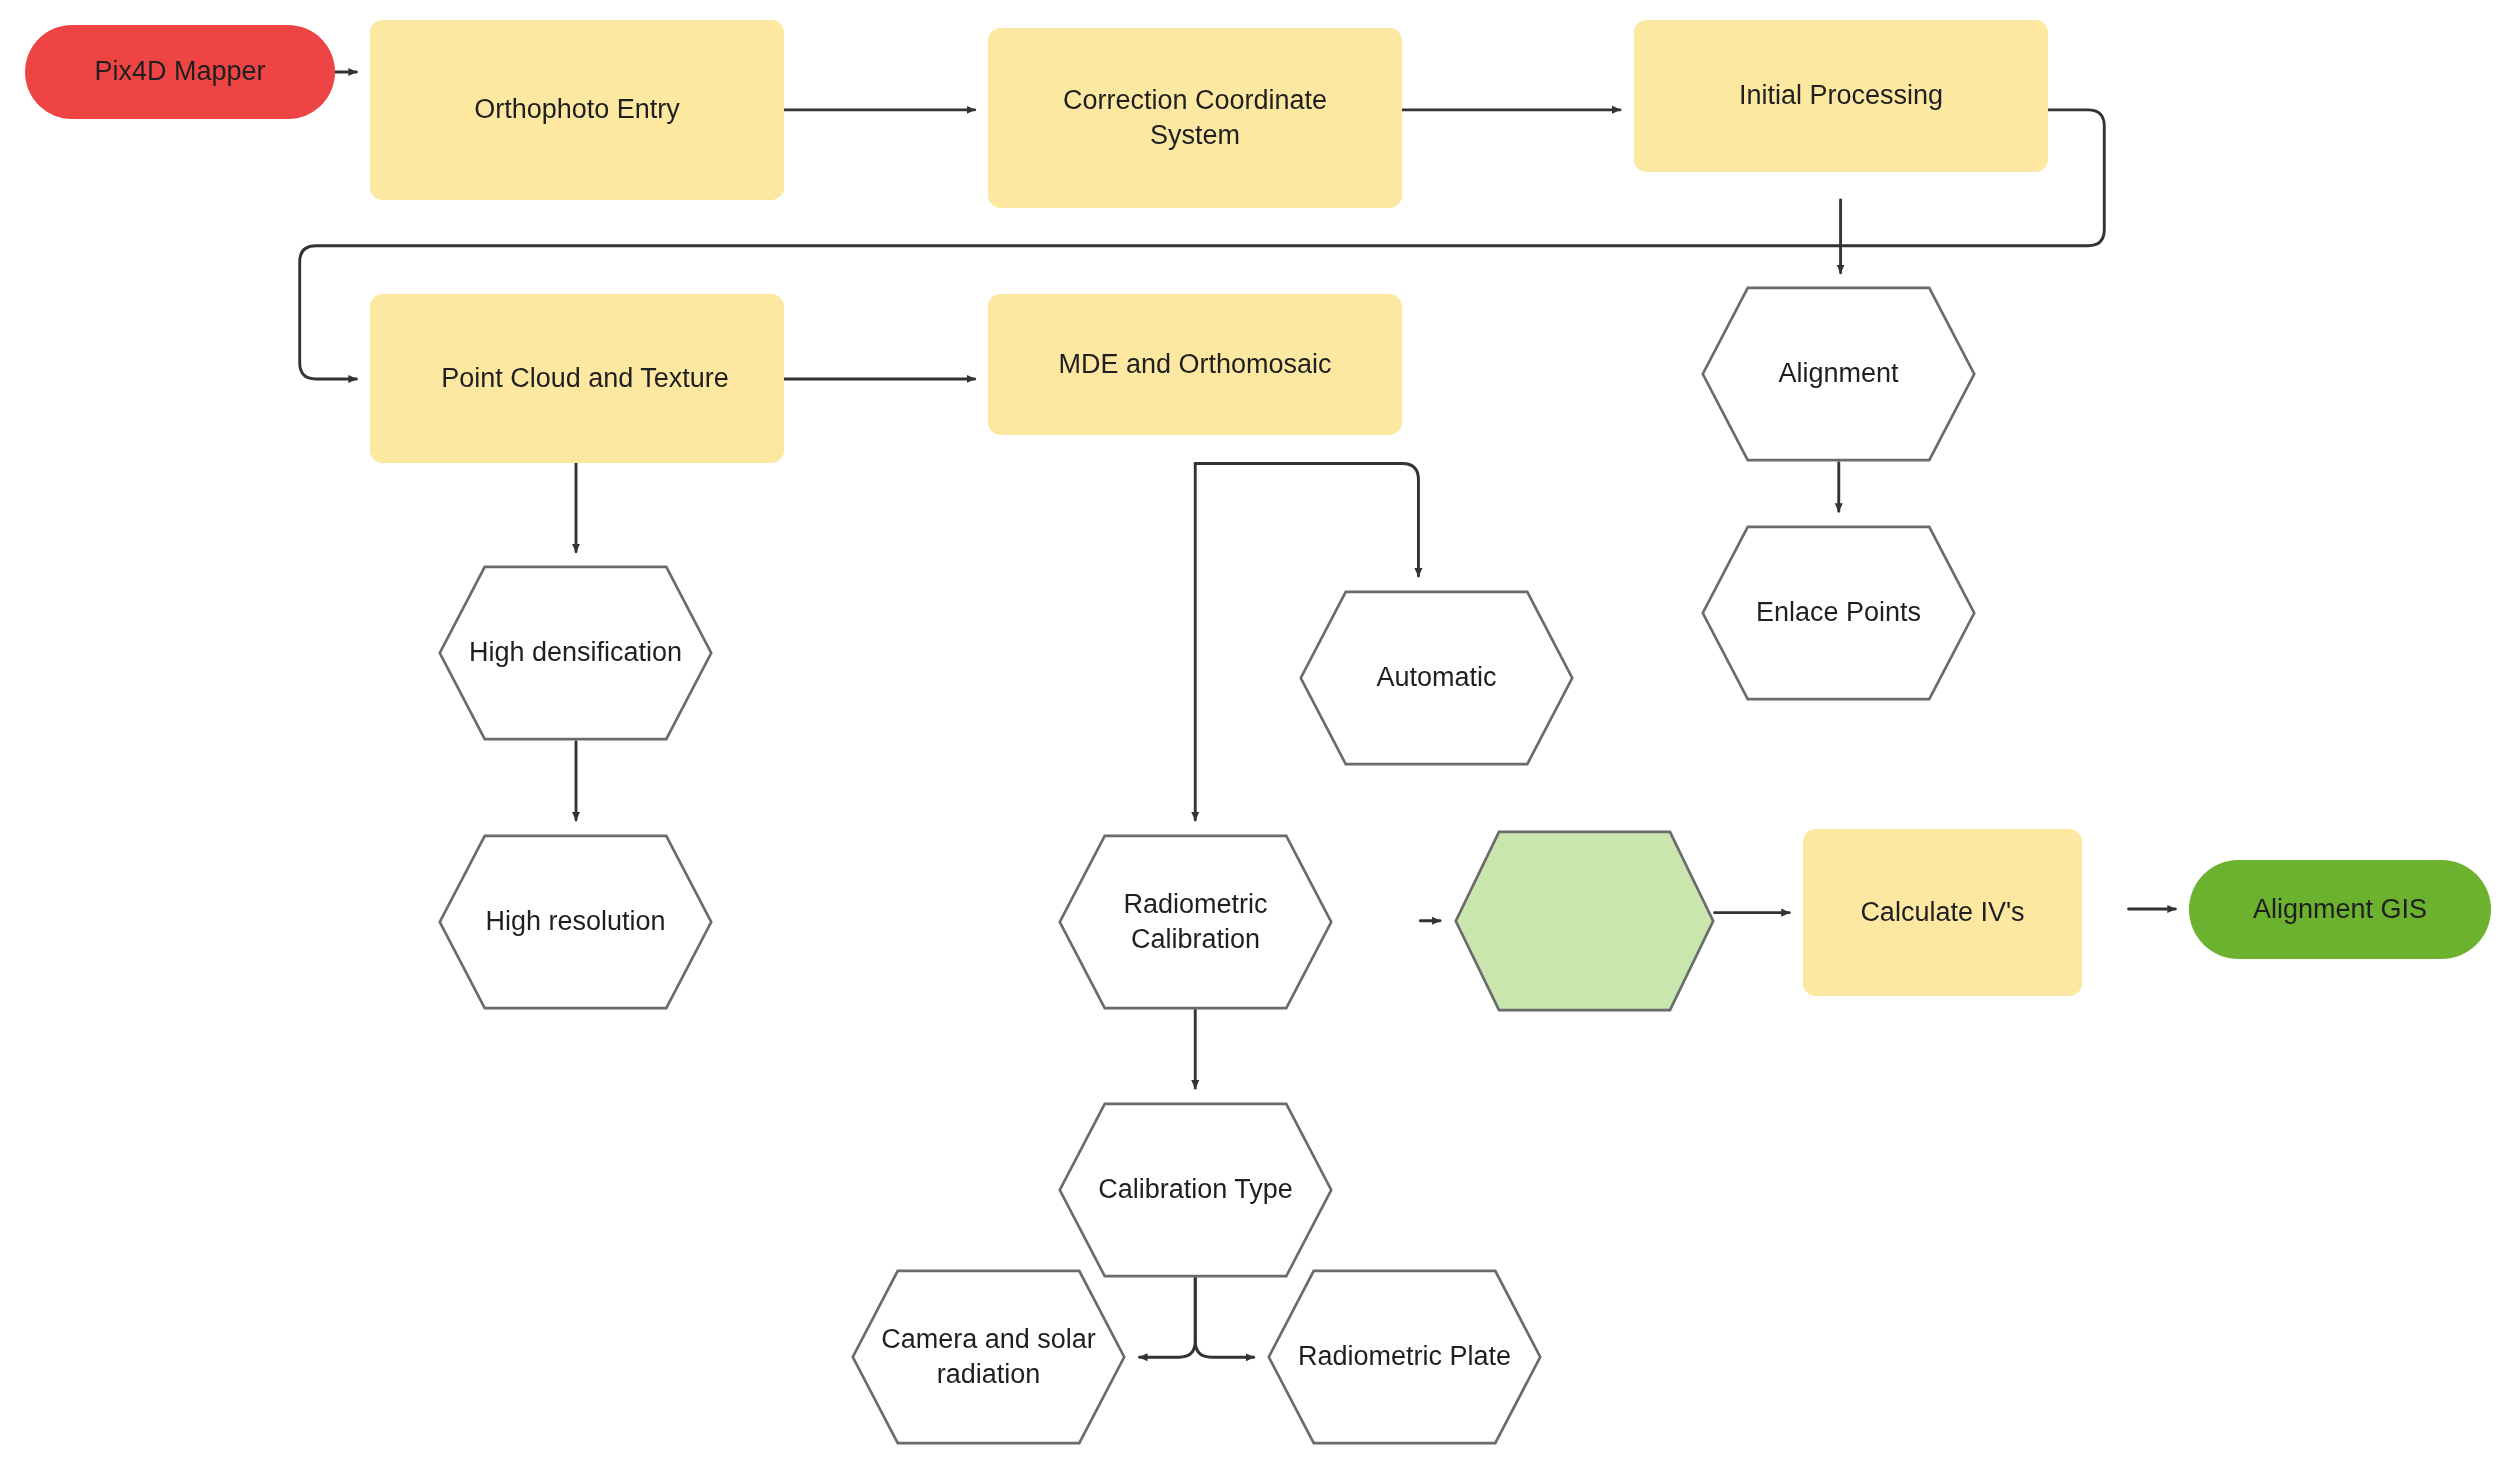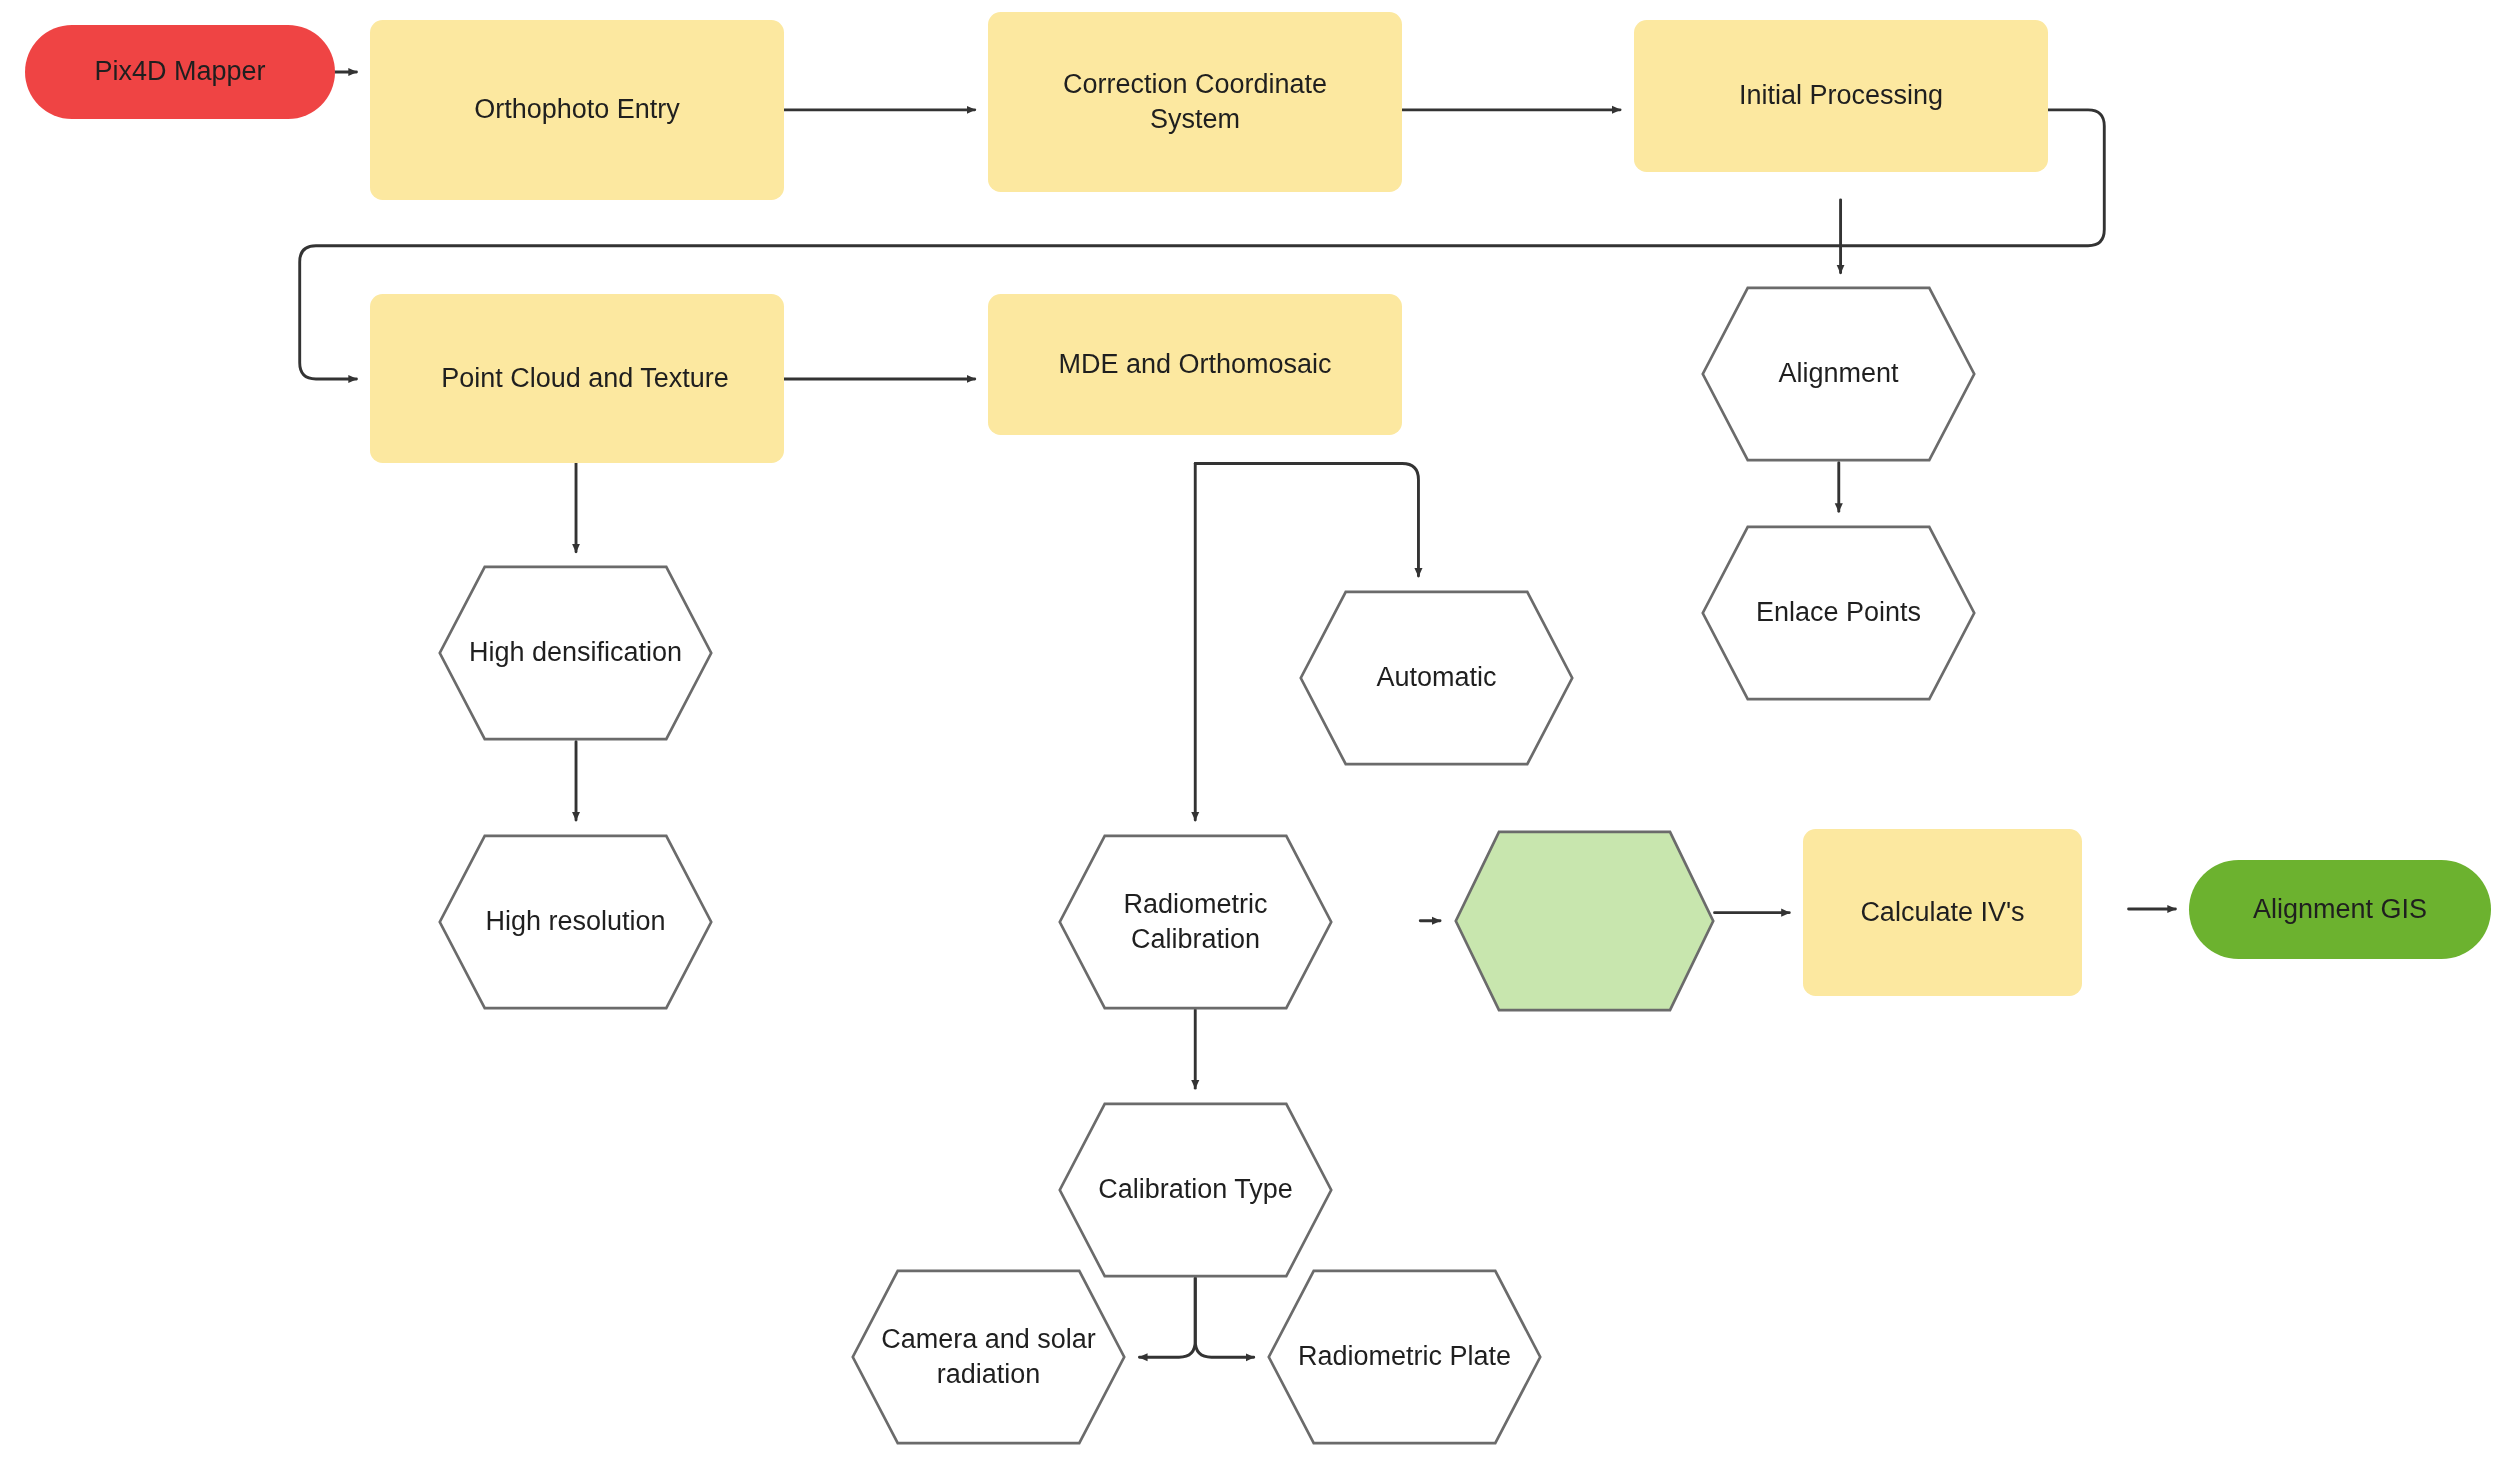--- a/index.html
+++ b/index.html
@@ -112,21 +112,21 @@
   </svg>
 
   <div class="node stadium" style="left:25px;top:25px;width:310px;height:94px;background:#ef4444;">
     <span class="lbl">Pix4D Mapper</span>
   </div>
 
   <div class="node rect" style="left:370px;top:20px;width:414px;height:180px;background:#fce8a0;">
     <span class="lbl">Orthophoto Entry</span>
   </div>
 
-  <div class="node rect" style="left:988px;top:12px;width:414px;height:180px;background:#fce8a0;">
+  <div class="node rect" style="left:988px;top:28px;width:414px;height:180px;background:#fce8a0;">
     <span class="lbl">Correction Coordinate
 System</span>
   </div>
 
   <div class="node rect" style="left:1634px;top:20px;width:414px;height:152px;background:#fce8a0;">
     <span class="lbl">Initial Processing</span>
   </div>
 
   <div class="node rect" style="left:370px;top:294px;width:414px;height:169px;background:#fce8a0;padding-left:16px;">
     <span class="lbl">Point Cloud and Texture</span>

